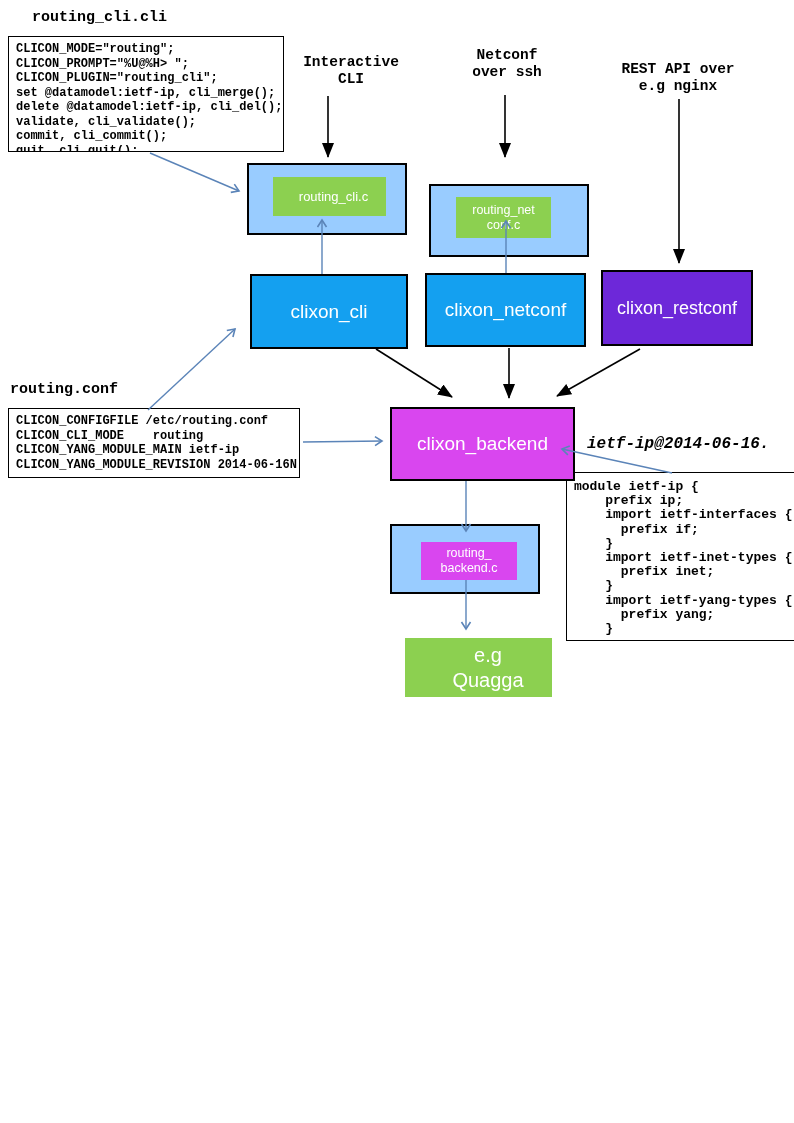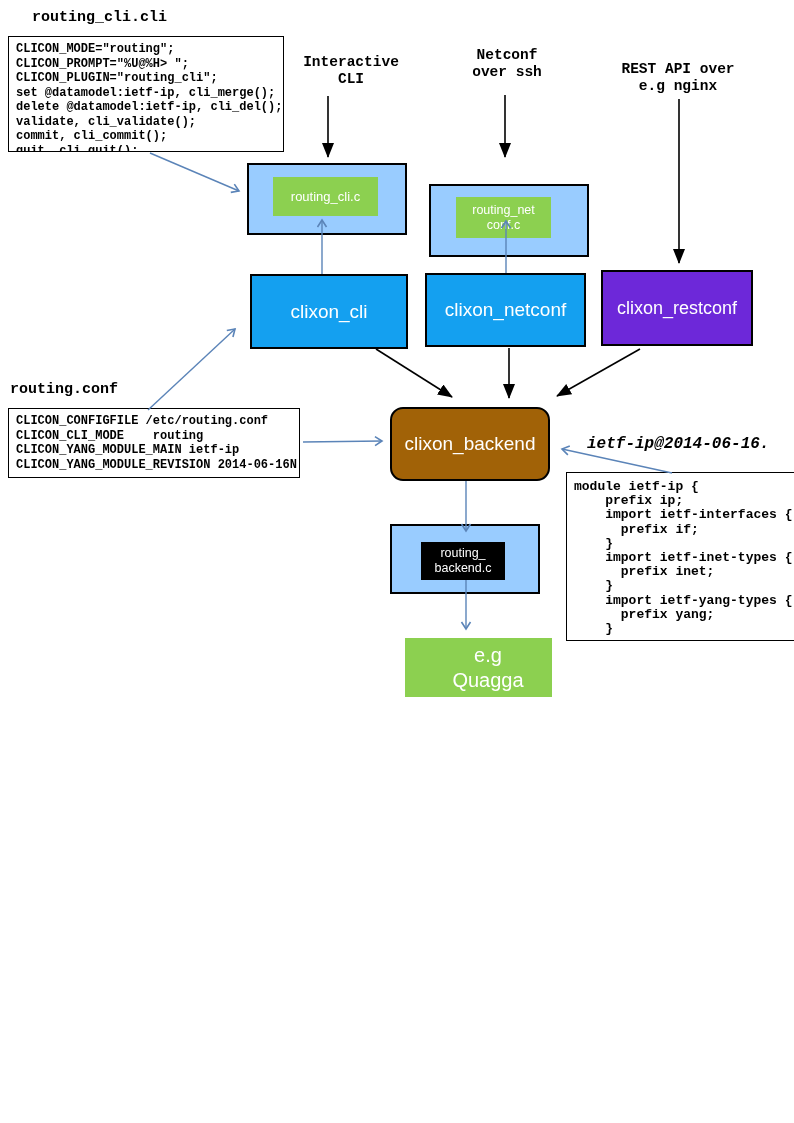--- a/index.html
+++ b/index.html
@@ -41,38 +41,38 @@
 
   <div class="toplabel mono" style="left:447px;top:47px;width:120px;">Netconf
 over ssh</div>
 
   <div class="toplabel mono" style="left:612px;top:61px;width:132px;">REST API over
 e.g nginx</div>
 
   <div class="boxlayer">
 
     <div class="hostbox" style="left:247px;top:163px;width:160px;height:72px;background:#99ccff;">
-      <div class="plugin" style="left:24px;top:12px;width:105px;height:39px;background:#8cd050;">routing_cli.c</div>
+      <div class="plugin" style="left:24px;top:12px;width:105px;height:39px;background:#8cd050;padding-left:8px;">routing_cli.c</div>
     </div>
 
     <div class="hostbox" style="left:429px;top:163px;width:160px;height:73px;background:#99ccff;margin-top:21px;">
       <div class="plugin" style="left:25px;top:11px;width:95px;height:41px;background:#8cd050;font-size:12.5px;">routing_net
 conf.c</div>
     </div>
 
     <div class="daemon" style="left:250px;top:274px;width:158px;height:75px;background:#14a0f0;">clixon_cli</div>
 
     <div class="daemon" style="left:425px;top:273px;width:161px;height:74px;background:#14a0f0;">clixon_netconf</div>
 
     <div class="daemon" style="left:601px;top:270px;width:152px;height:76px;background:#6d28d9;font-size:18px;">clixon_restconf</div>
 
-    <div class="daemon" style="left:390px;top:407px;width:160px;height:74px;background:#a16207;border-radius:13px;">clixon_backend</div>
+    <div class="daemon" style="left:390px;top:407px;width:185px;height:74px;background:#d946ef;">clixon_backend</div>
 
     <div class="hostbox" style="left:390px;top:524px;width:150px;height:70px;background:#99ccff;">
-      <div class="plugin" style="left:29px;top:16px;width:84px;height:38px;background:#000000;font-size:12.5px;">routing_
+      <div class="plugin" style="left:29px;top:16px;width:96px;height:38px;background:#d946ef;font-size:12.5px;">routing_
 backend.c</div>
     </div>
 
     <div class="quagga" style="left:405px;top:638px;width:128px;height:59px;background:#8cd050;">e.g
 Quagga</div>
   </div>
 
   <div class="file-title mono" style="left:10px;top:381px;">routing.conf</div>
 
   <div class="codebox mono" style="left:8px;top:408px;width:292px;height:70px;">CLICON_CONFIGFILE /etc/routing.conf

